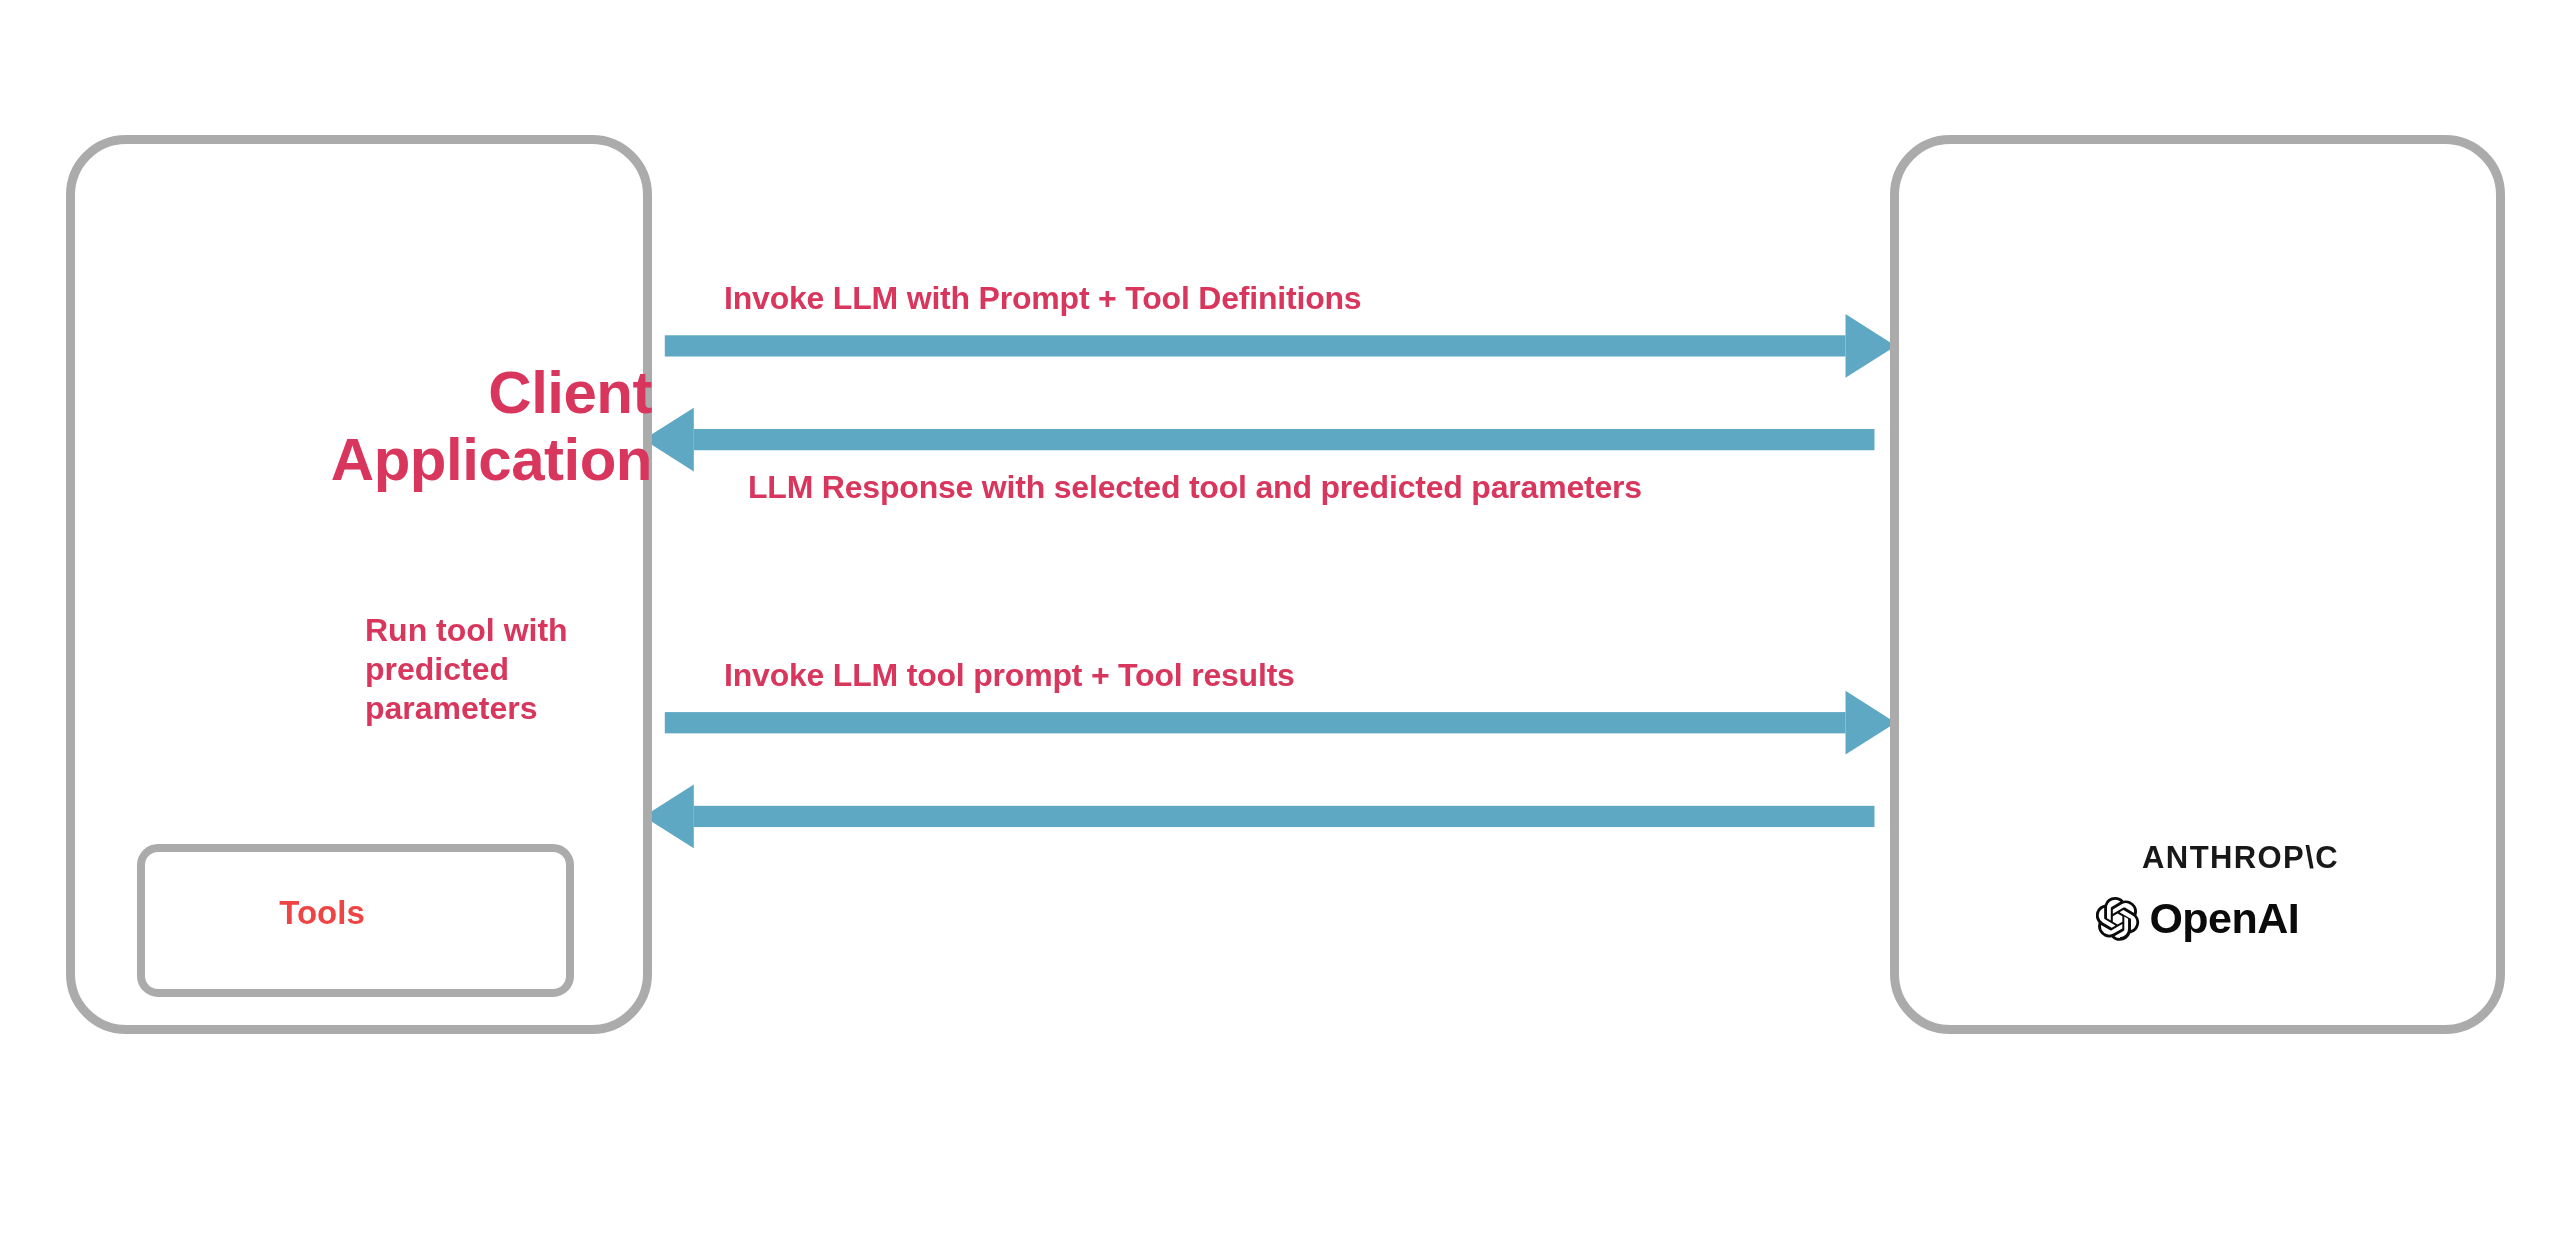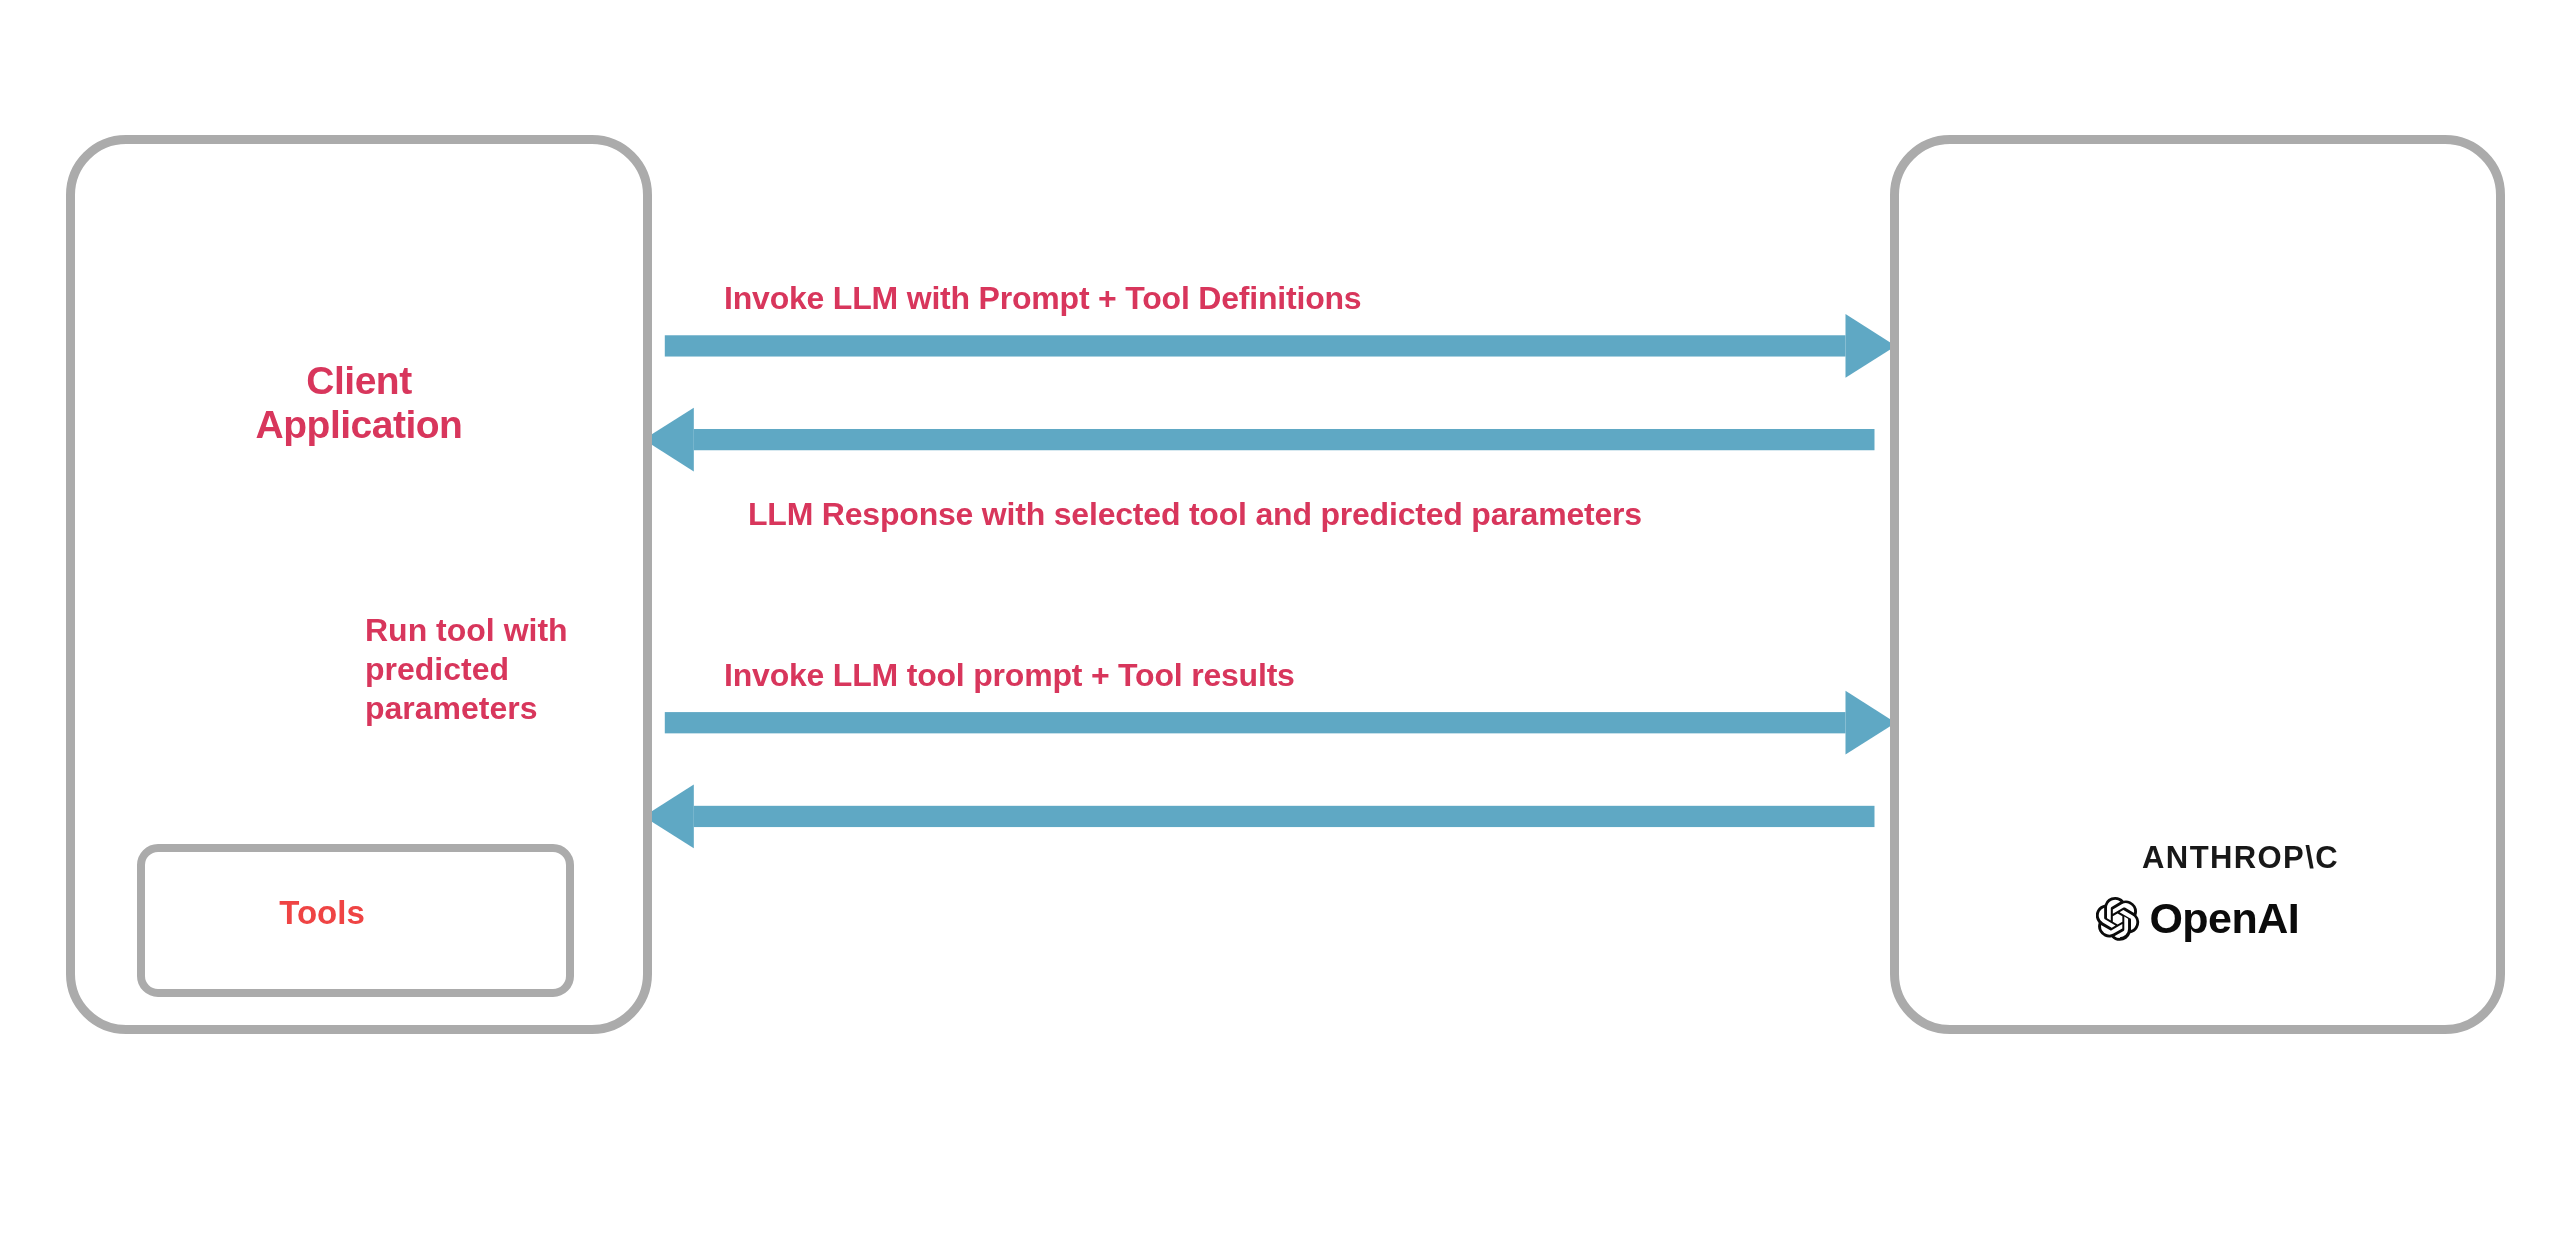--- a/index.html
+++ b/index.html
@@ -46,23 +46,23 @@
     height: 153px;
     background: #ffffff;
     border: 8.7px solid #ababab;
     border-radius: 21px;
     box-sizing: border-box;
   }
 
   
   .node-title {
     position: absolute;
-    text-align: center;
+    text-align: right;
     color: #d8365c;
-    font-size: 39px;
+    font-size: 60px;
     font-weight: 600;
     line-height: 1.12;
     letter-spacing: -0.5px;
     white-space: pre-line;
   }
   #client-title {
     left: 66px;
     top: 359px;
     width: 586px;
   }
@@ -85,21 +85,21 @@
   
   .arrow-label {
     position: absolute;
     color: #d8365c;
     font-size: 32px;
     font-weight: 700;
     letter-spacing: -0.2px;
     white-space: nowrap;
   }
   #label-invoke-1   { left: 724px; top: 280px; }
-  #label-response-1 { left: 748px; top: 469px; margin-top: 27px; }
+  #label-response-1 { left: 748px; top: 469px; }
   #label-invoke-2   { left: 724px; top: 657px; }
   #label-response-2 { left: 753px; top: 845px; }
 
   .vertical-label {
     position: absolute;
     left: 365px;
     top: 611px;
     width: 261px;
     color: #d8365c;
     font-size: 32px;

